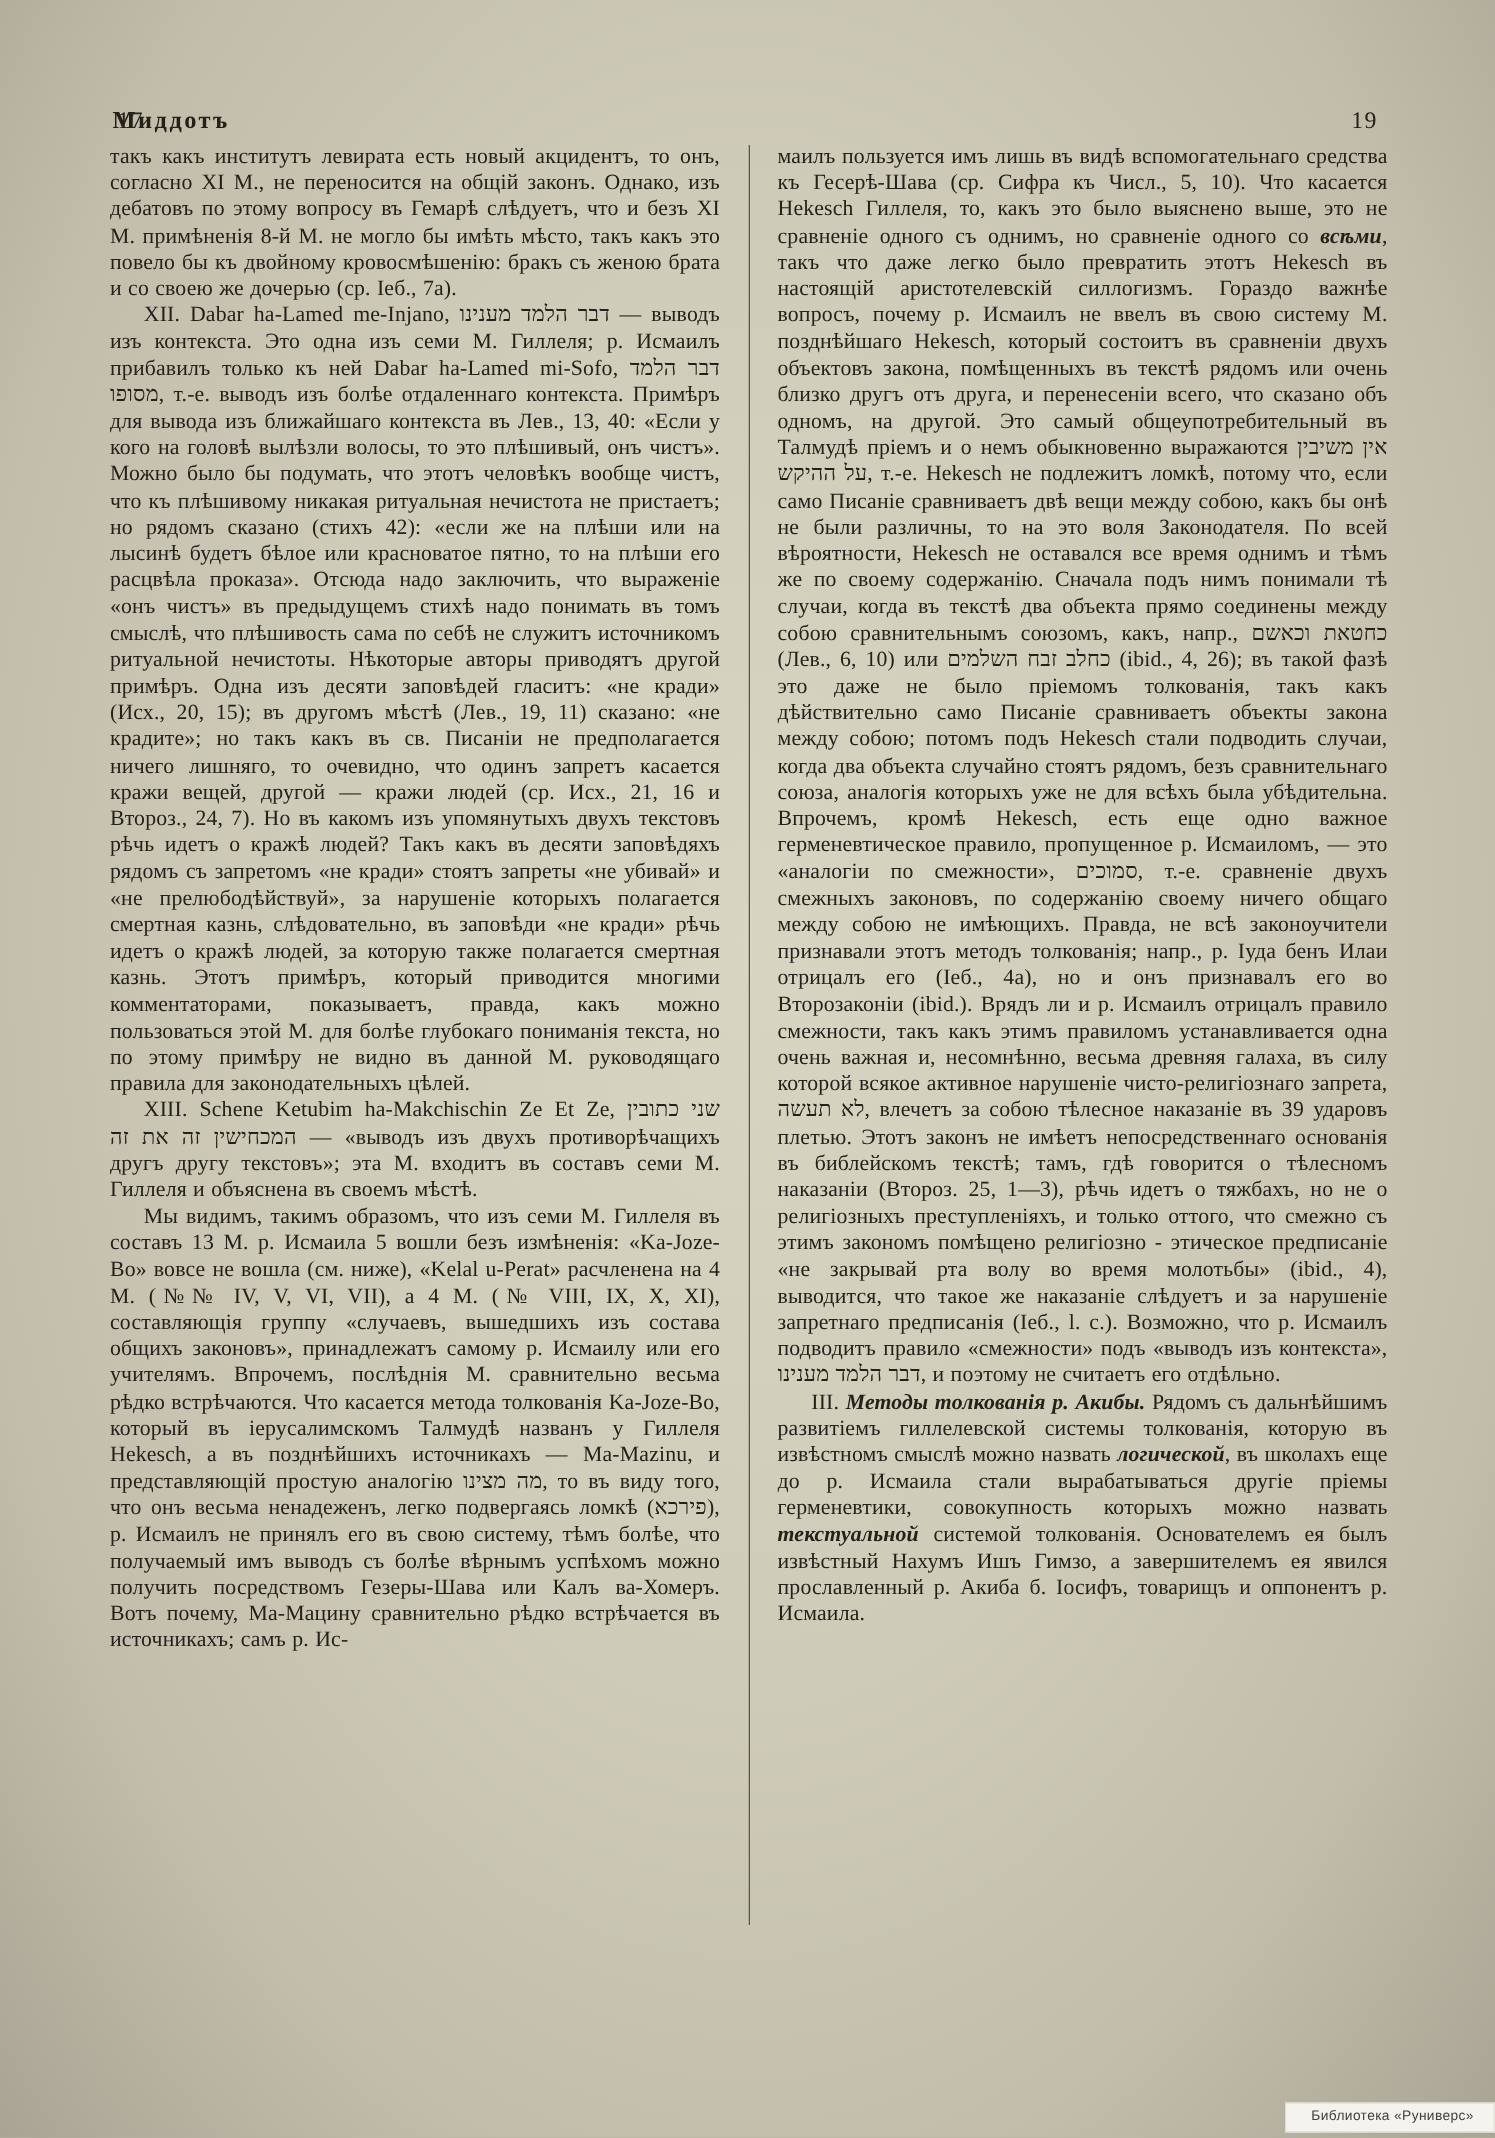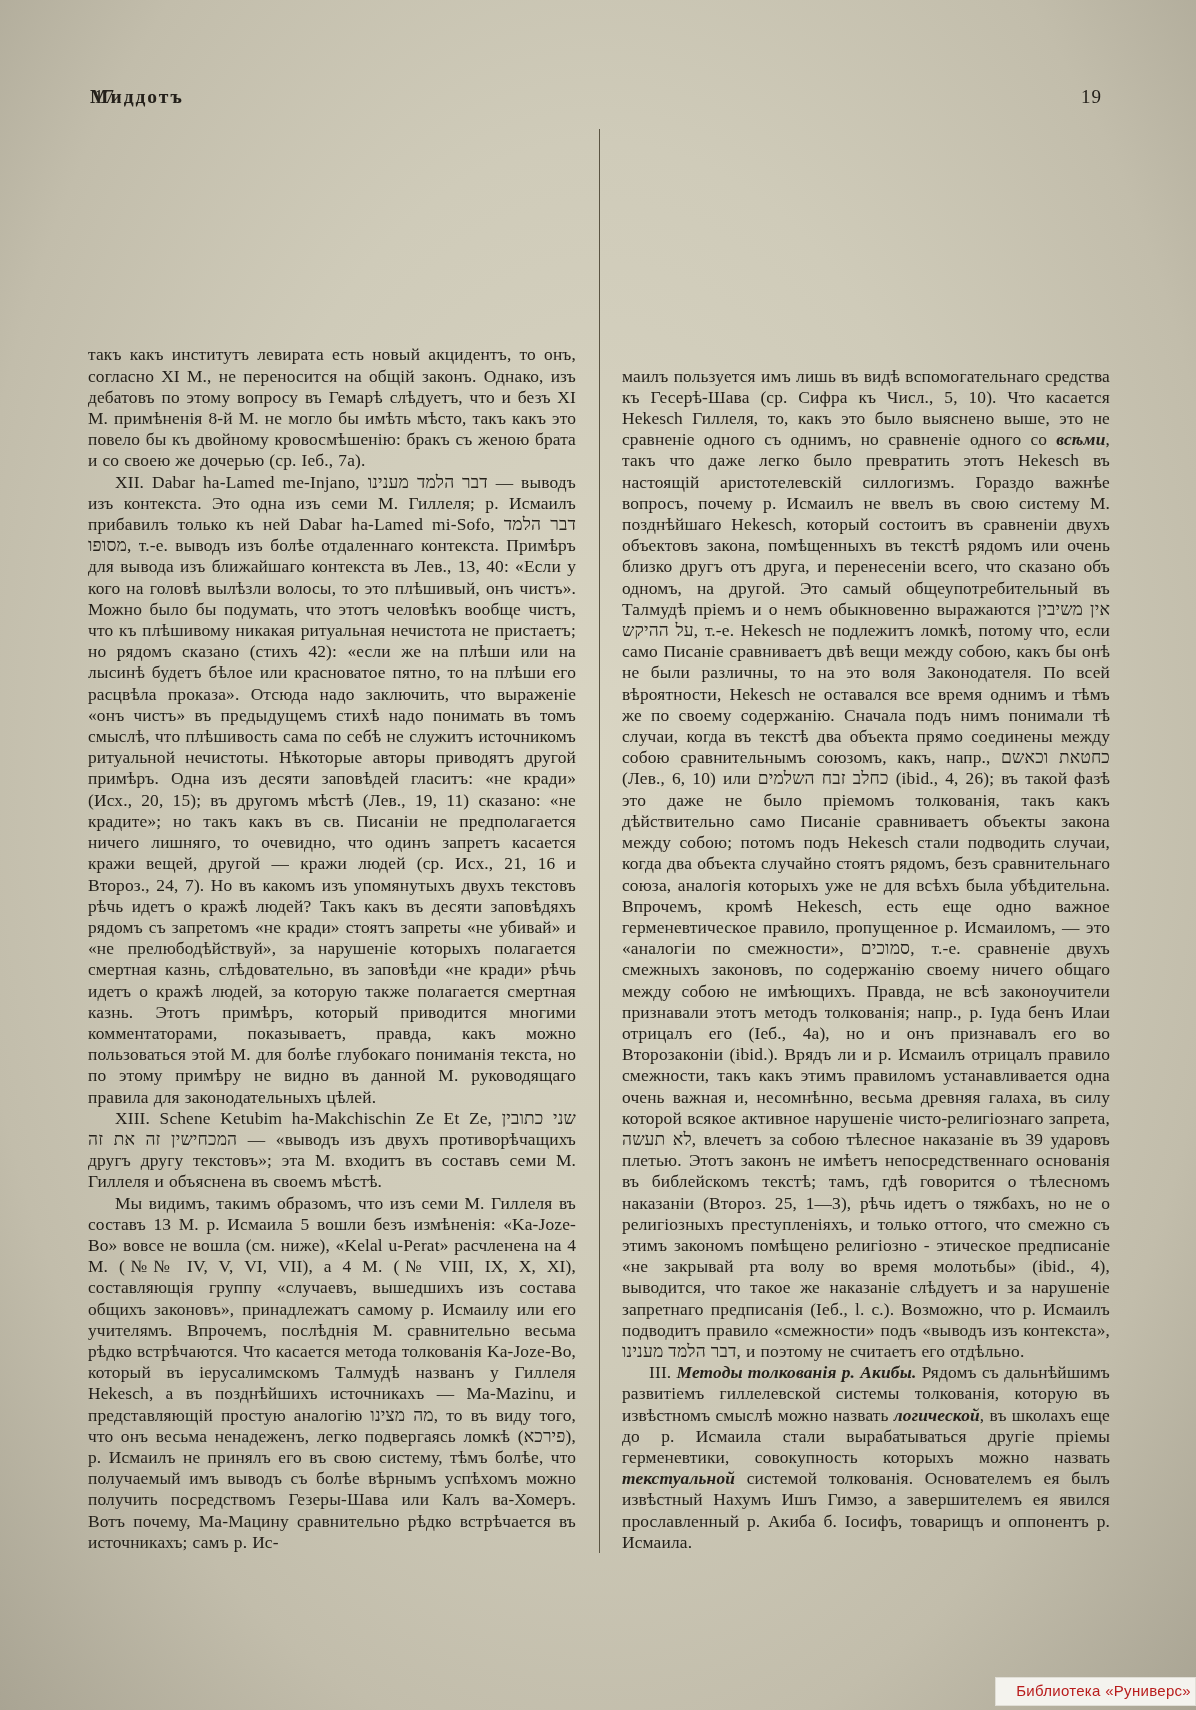--- a/index.html
+++ b/index.html
@@ -20,43 +20,43 @@
     font-size:19px;
   }
   .pn { position:absolute; top:0; letter-spacing:1px; }
   .pn.left  { left:4px; }
   .pn.right { right:4px; }
   .title {
     position:absolute; left:0; right:0; 
     font-weight:bold; letter-spacing:2px; font-size:19.5px;
   }
   .columns {
-    position:absolute; top:127px; left:88px; width:1022px;
-    display:flex; align-items:flex-end;
+    position:absolute; top:114px; left:88px; width:1022px;
+    display:flex; align-items:flex-start;
   }
   .col {
     width:488px; max-height:1525px; overflow:hidden;
     text-align:justify;
     font-size:17.4px; line-height:21.2px;
     letter-spacing:0.15px; word-spacing:0.5px;
   }
   .divider {
     width:1px; height:1424px; background:#5a5443;
     margin:2px 22px 0 23px; flex:none;
   }
   .para { text-indent:0; }
   .para.ind { text-indent:27px; }
   .it { font-style:italic;font-weight:bold; }
   .watermark {
     position:absolute; right:0; bottom:4px;
     background:#f4f3ee;
     border:1px solid #e0ded6;
-    padding:4px 4px 6px 20px;
+    padding:4px 16px 6px 20px;
     font-family:"Liberation Sans","DejaVu Sans",sans-serif;
-    font-size:15px; color:#b91c1c; letter-spacing:0.3px;
+    font-size:11px; color:#404040; letter-spacing:0.3px;
   }
 </style>
 </head>
 <body>
 
 <div class="page">
 
   <div class="header">
     <span class="pn left">17</span>
     <span class="title">Миддотъ</span>

